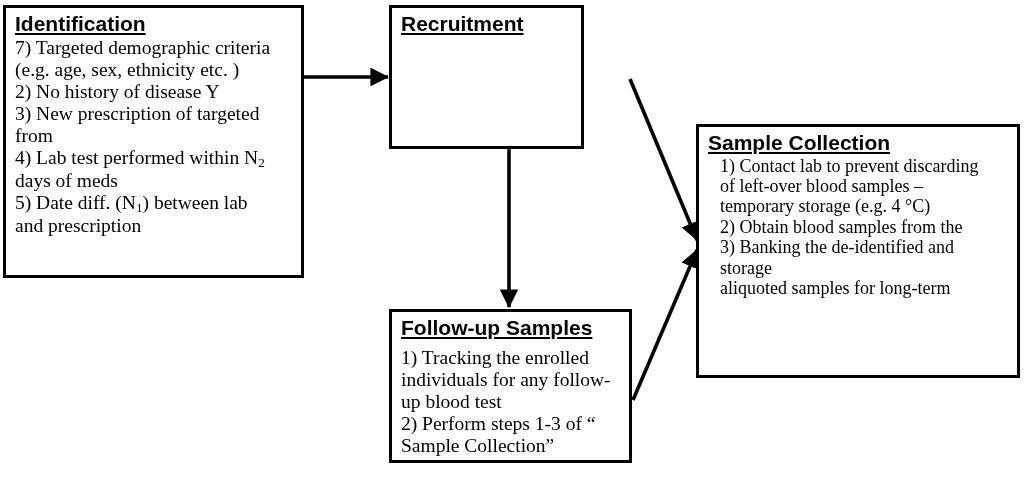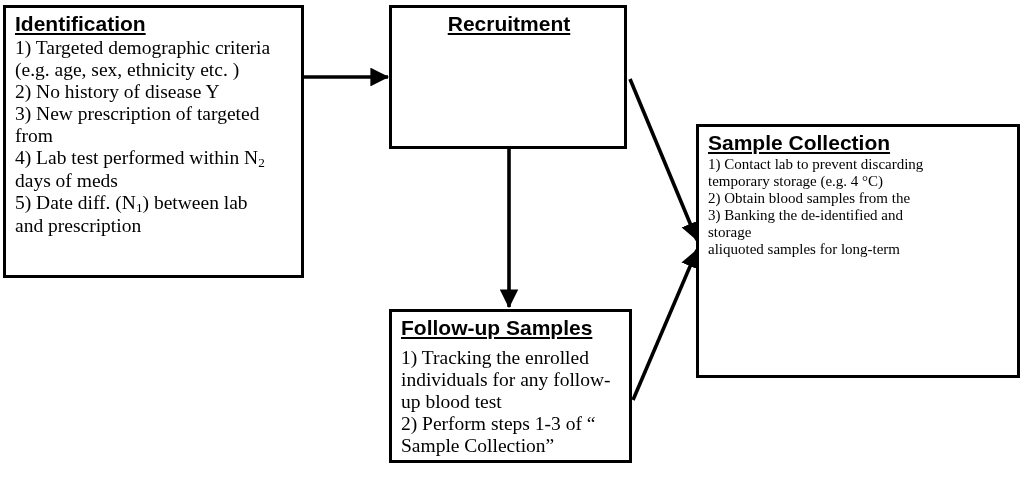--- a/index.html
+++ b/index.html
@@ -54,30 +54,30 @@
   }
   .node-body sub {
     font-size: 0.68em;
     vertical-align: -0.22em;
   }
   
   #node-identification {
     left: 3px;  top: 5px;   width: 301px;  height: 273px;
   }
   #node-recruitment {
-    left: 389px; top: 5px;  width: 238px;  height: 144px; text-align: center;
+    left: 389px; top: 5px;  width: 195px;  height: 144px;
   }
   #node-sample-collection {
     left: 696px; top: 124px; width: 324px; height: 254px;
   }
   #node-followup {
     left: 389px; top: 309px; width: 243px; height: 154px;
   }
   #node-followup .node-body { margin-top: 6px; }
-  #node-sample-collection .node-body { font-size: 15px; }
+  #node-sample-collection .node-body { font-size: 18px; margin-left: 12px; }
   #node-identification .node-body { font-size: 19.5px; }
 </style>
 </head>
 <body>
 
 <div id="canvas">
 
   <svg id="arrow-layer" viewBox="0 0 1024 488" width="1024" height="488" xmlns="http://www.w3.org/2000/svg">
     <defs>
       <marker id="ah" viewBox="0 0 10 10" refX="9.4" refY="5" markerWidth="5.2" markerHeight="5.2" orient="auto-start-reverse">
@@ -98,40 +98,41 @@
     </g>
 
     <g>
       <line x1="633" y1="400" x2="697" y2="250" stroke="#000000" stroke-width="3.6" marker-end="url(#ah)"></line>
     </g>
   </svg>
 
   <div class="node" id="node-identification">
     <div class="node-title">Identification</div>
     <div class="node-body">
-      <span class="line">1) Targeted demographic criteria</span>
+      <span class="line">7) Targeted demographic criteria</span>
       <span class="line">(e.g. age, sex, ethnicity etc. )</span>
       <span class="line">2) No history of disease Y</span>
       <span class="line">3) New prescription of targeted</span>
       <span class="line">from</span>
       <span class="line">4) Lab test performed within N<sub>2</sub></span>
       <span class="line">days of meds</span>
       <span class="line">5) Date diff. (N<sub>1</sub>) between lab</span>
       <span class="line">and prescription</span>
     </div>
   </div>
 
   <div class="node" id="node-recruitment">
     <div class="node-title">Recruitment</div>
   </div>
 
   <div class="node" id="node-sample-collection">
     <div class="node-title">Sample Collection</div>
     <div class="node-body">
       <span class="line">1) Contact lab to prevent discarding</span>
+      <span class="line">of left-over blood samples –</span>
       <span class="line">temporary storage (e.g. 4 °C)</span>
       <span class="line">2) Obtain blood samples from the</span>
       <span class="line">3) Banking the de-identified and</span>
       <span class="line">storage</span>
       <span class="line">aliquoted samples for long-term</span>
     </div>
   </div>
 
   <div class="node" id="node-followup">
     <div class="node-title">Follow-up Samples</div>

